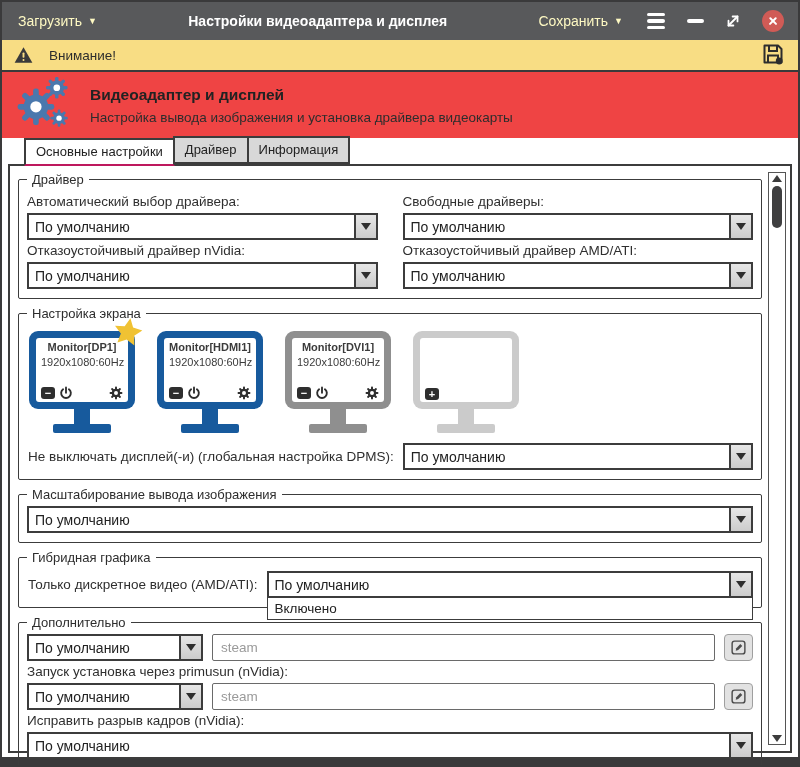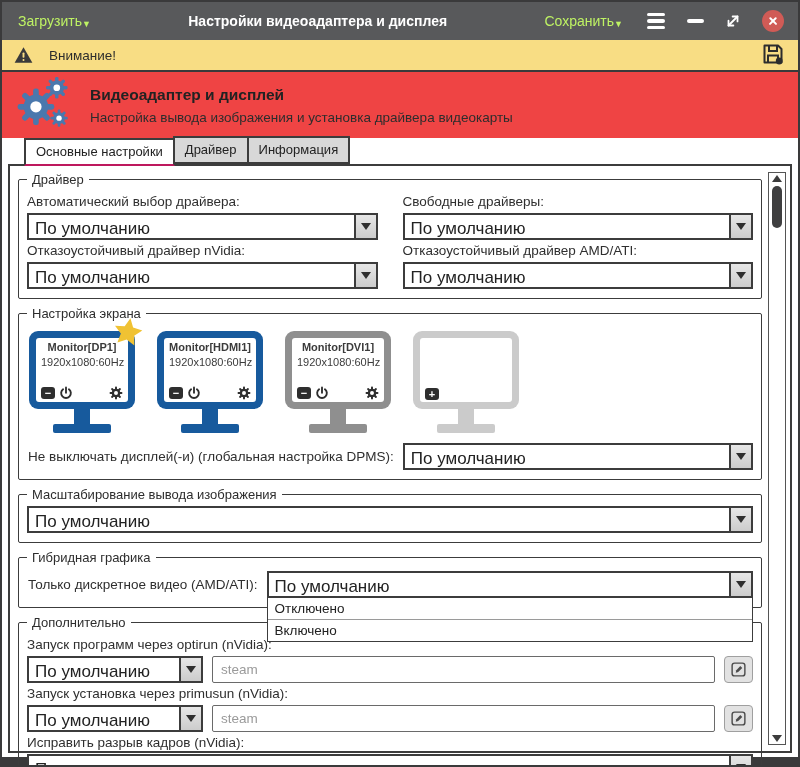--- a/index.html
+++ b/index.html
@@ -4,21 +4,21 @@
 <style>
   :root{
     --dark-border:#3a3a3b; --text:#2f2f2f;
   }
   *{box-sizing:border-box; font-family:"Liberation Sans", sans-serif;}
   html,body{margin:0;padding:0;background:#fff;}
   .window{width:800px;height:767px;border:2px solid var(--dark-border);background:#fff;display:flex;flex-direction:column;overflow:hidden;}
 
   
   .titlebar{height:38px;background:var(--titlebar-bg);display:flex;align-items:center;padding:0 14px;color:#fff;flex:none;}
-  .tb-btn{background:none;border:none;color:#bef264;font-size:14px;display:flex;align-items:flex-end;cursor:pointer;padding:4px 2px;}
+  .tb-btn{background:none;border:none;color:#fef9c3;font-size:14px;display:flex;align-items:center;gap:6px;cursor:pointer;padding:4px 2px;}
   .tb-title{flex:1;text-align:center;font-size:14px;font-weight:bold;}
   .tb-right{display:flex;align-items:center;gap:20px;}
   .caret{font-size:9px;line-height:1;}
   .hamburger{display:flex;flex-direction:column;gap:3px;cursor:pointer;padding:2px;}
   .hamburger div{width:18px;height:3.2px;background:#fff;border-radius:2px;}
   .minimize{width:17px;height:3.2px;background:#fff;border-radius:2px;cursor:pointer;}
   .resize-ic{width:18px;height:18px;color:#fff;cursor:pointer;}
   .close-btn{width:22px;height:22px;border-radius:50%;background:var(--close-red);border:none;position:relative;cursor:pointer;flex:none;}
   .close-btn::before,.close-btn::after{content:"";position:absolute;left:6px;top:10px;width:10px;height:2.4px;background:#fff;border-radius:1px;}
   .close-btn::before{transform:rotate(45deg);} .close-btn::after{transform:rotate(-45deg);}
@@ -52,21 +52,21 @@
   .sb-down{border-top:7px solid #3c3c3c;margin-top:auto;}
   .sb-thumb{width:10px;height:42px;background:#3f3f40;border-radius:5px;margin-top:4px;cursor:grab;}
 
   
   fieldset{border:1.5px solid #3c3c3c;border-radius:2px;margin:0 0 7px;padding:4px 8px 9px;}
   legend{font-size:13px;color:#2d2d2d;padding:0 5px;}
   .lbl{font-size:13.5px;color:var(--text);margin:3px 0 4px;}
 
   
   .sel{display:flex;height:27px;border:2px solid #3c3c3c;background:#fff;align-items:stretch;cursor:pointer;}
-  .sel-val{flex:1;font-size:17px;color:#222;padding:4px 6px;white-space:nowrap;overflow:hidden;}
+  .sel-val{flex:1;font-size:14px;color:#222;padding:4px 6px;white-space:nowrap;overflow:hidden;}
   .sel-btn{width:22px;background:linear-gradient(#e6e6e6,#cccccc);border-left:2px solid #3c3c3c;display:flex;align-items:center;justify-content:center;}
   .sel-btn i{width:0;height:0;border-left:5px solid transparent;border-right:5px solid transparent;border-top:7px solid #2e2e2e;}
 
   .grid2{display:grid;grid-template-columns:1fr 1fr;column-gap:25px;}
 
   
   .mon-row{display:flex;gap:22px;padding:6px 2px 2px;}
   .monitor{position:relative;width:106px;cursor:pointer;}
   .mon-frame{height:78px;background:var(--mc);border-radius:9px;padding:7px;}
   .mon-screen{background:#fff;border-radius:3px;height:100%;padding:3px 5px 2px;display:flex;flex-direction:column;}
@@ -350,31 +350,29 @@
         <div class="inline-field" style="margin-top:2px;">
           <span class="lbl">Только дискретное видео (AMD/ATI):</span>
           <div class="dd-wrap">
             <div class="sel">
               <span class="sel-val">По умолчанию</span>
               <span class="sel-btn">
                   <i></i>
                 </span>
             </div>
             <div class="dd-list">
-              <div class="dd-item">Отключено</div>
               <div class="dd-item">Включено</div>
             </div>
           </div>
         </div>
       </fieldset>
 
       <fieldset style="padding-bottom:7px;">
         <legend>Дополнительно</legend>
 
-        <div class="lbl">Запуск программ через optirun (nVidia):</div>
         <div class="run-row">
           <div class="sel">
             <span class="sel-val">По умолчанию</span>
             <span class="sel-btn">
                 <i></i>
               </span>
           </div>
           <input class="txt" placeholder="steam" style="">
           <button class="edit-btn">
             <svg>

